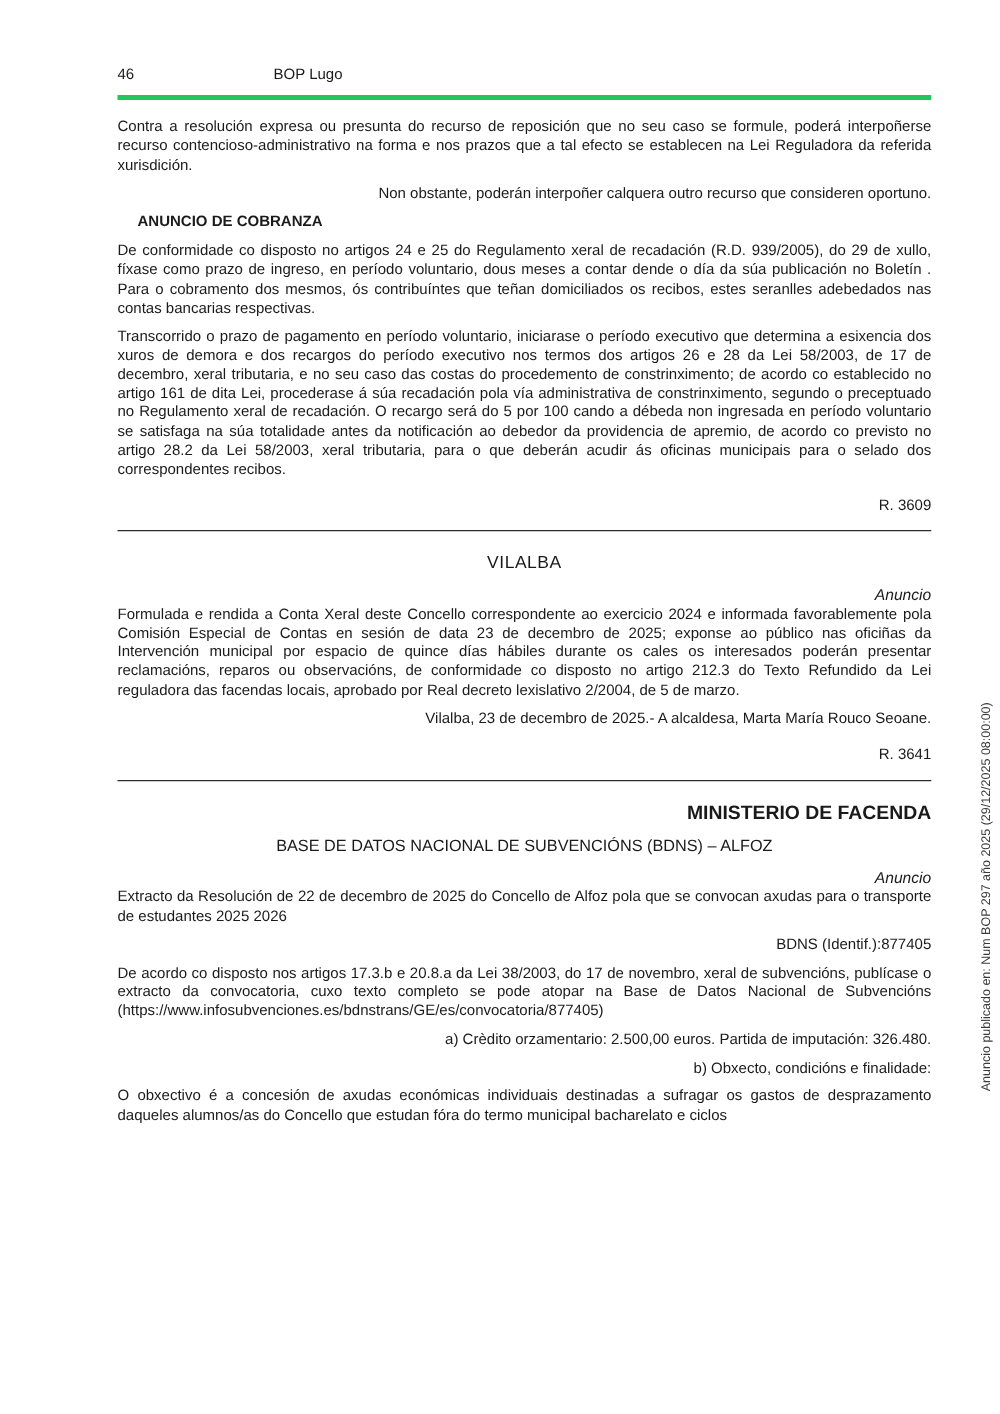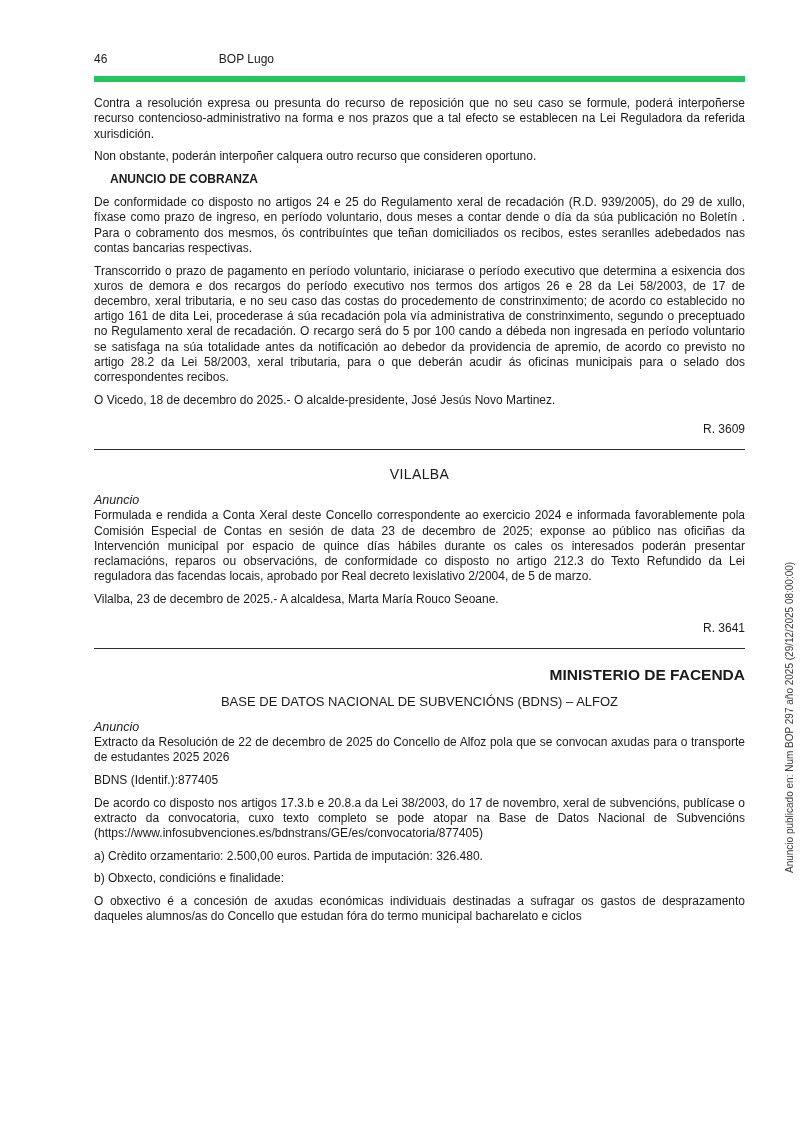--- a/index.html
+++ b/index.html
@@ -18,34 +18,34 @@
     left: 94px;
     width: 651px;
     top: 0;
   }
   
   .header {
     display: flex;
     align-items: center;
     padding-top: 52px;
     padding-bottom: 9px;
-    border-bottom: 6px solid #22c55e;
+    border-bottom: 4px solid #22c55e;
     font-size: 12px;
   }
   .header .h-left  { width: 90px; text-align: left; }
   .header .h-center{ flex: 1; text-align: center; }
   .header .h-right { width: 90px; text-align: right; }
 
   .content { padding-top: 14px; }
 
   p.body-par {
     margin: 0 0 7.5px 0;
     text-align: justify;
   }
-  p.single { text-align: left; }
+  p.single { text-align: right; }
   .bold-heading {
     font-weight: bold;
     margin: 3px 0 8px 16px;
     font-size: 12px;
   }
   .ref {
     text-align: right;
     margin: 14px 0 12px 0;
   }
   hr.section-rule {
@@ -54,21 +54,21 @@
     margin: 10px 0 0 0;
   }
   .muni-title {
     text-align: center;
     font-size: 14px;
     font-weight: normal;
     letter-spacing: 0.4px;
     margin: 17px 0 0 0;
   }
   .anuncio-label {
-    text-align: left;
+    text-align: right;
     font-style: italic;
     font-size: 12.5px;
     margin: 11px 0 0 0;
   }
   .after-anuncio { margin-top: 18px; }
   .ministry-title {
     text-align: right;
     font-size: 15.5px;
     font-weight: bold;
     margin: 18px 0 0 0;
@@ -104,21 +104,20 @@
   </div>
 
   <div class="content">
 
     <section>
       <p class="body-par">Contra a resolución expresa ou presunta do recurso de reposición que no seu caso se formule, poderá interpoñerse recurso contencioso-administrativo na forma e nos prazos que a tal efecto se establecen na Lei Reguladora da referida xurisdición.</p>
       <p class="body-par single">Non obstante, poderán interpoñer calquera outro recurso que consideren oportuno.</p>
       <div class="bold-heading">ANUNCIO DE COBRANZA</div>
       <p class="body-par">De conformidade co disposto no artigos 24 e 25 do Regulamento xeral de recadación (R.D. 939/2005), do 29 de xullo, fíxase como prazo de ingreso, en período voluntario, dous meses a contar dende o día da súa publicación no Boletín . Para o cobramento dos mesmos, ós contribuíntes que teñan domiciliados os recibos, estes seranlles adebedados nas contas bancarias respectivas.</p>
       <p class="body-par">Transcorrido o prazo de pagamento en período voluntario, iniciarase o período executivo que determina a esixencia dos xuros de demora e dos recargos do período executivo nos termos dos artigos 26 e 28 da Lei 58/2003, de 17 de decembro, xeral tributaria, e no seu caso das costas do procedemento de constrinximento; de acordo co establecido no artigo 161 de dita Lei, procederase á súa recadación pola vía administrativa de constrinximento, segundo o preceptuado no Regulamento xeral de recadación. O recargo será do 5 por 100 cando a débeda non ingresada en período voluntario se satisfaga na súa totalidade antes da notificación ao debedor da providencia de apremio, de acordo co previsto no artigo 28.2 da Lei 58/2003, xeral tributaria, para o que deberán acudir ás oficinas municipais para o selado dos correspondentes recibos.</p>
-      <p class="body-par single">O Vicedo, 18 de decembro do 2025.- O alcalde-presidente, José Jesús Novo Martinez.</p>
       <div class="ref">R. 3609</div>
     </section>
 
     <hr class="section-rule">
 
     <section>
       <div class="muni-title">VILALBA</div>
       <div class="anuncio-label">Anuncio</div>
       <p class="body-par after-anuncio">Formulada e rendida a Conta Xeral deste Concello correspondente ao exercicio 2024 e informada favorablemente pola Comisión Especial de Contas en sesión de data 23 de decembro de 2025; exponse ao público nas oficiñas da Intervención municipal por espacio de quince días hábiles durante os cales os interesados poderán presentar reclamacións, reparos ou observacións, de conformidade co disposto no artigo 212.3 do Texto Refundido da Lei reguladora das facendas locais, aprobado por Real decreto lexislativo 2/2004, de 5 de marzo.</p>
       <p class="body-par single">Vilalba, 23 de decembro de 2025.- A alcaldesa, Marta María Rouco Seoane.</p>

